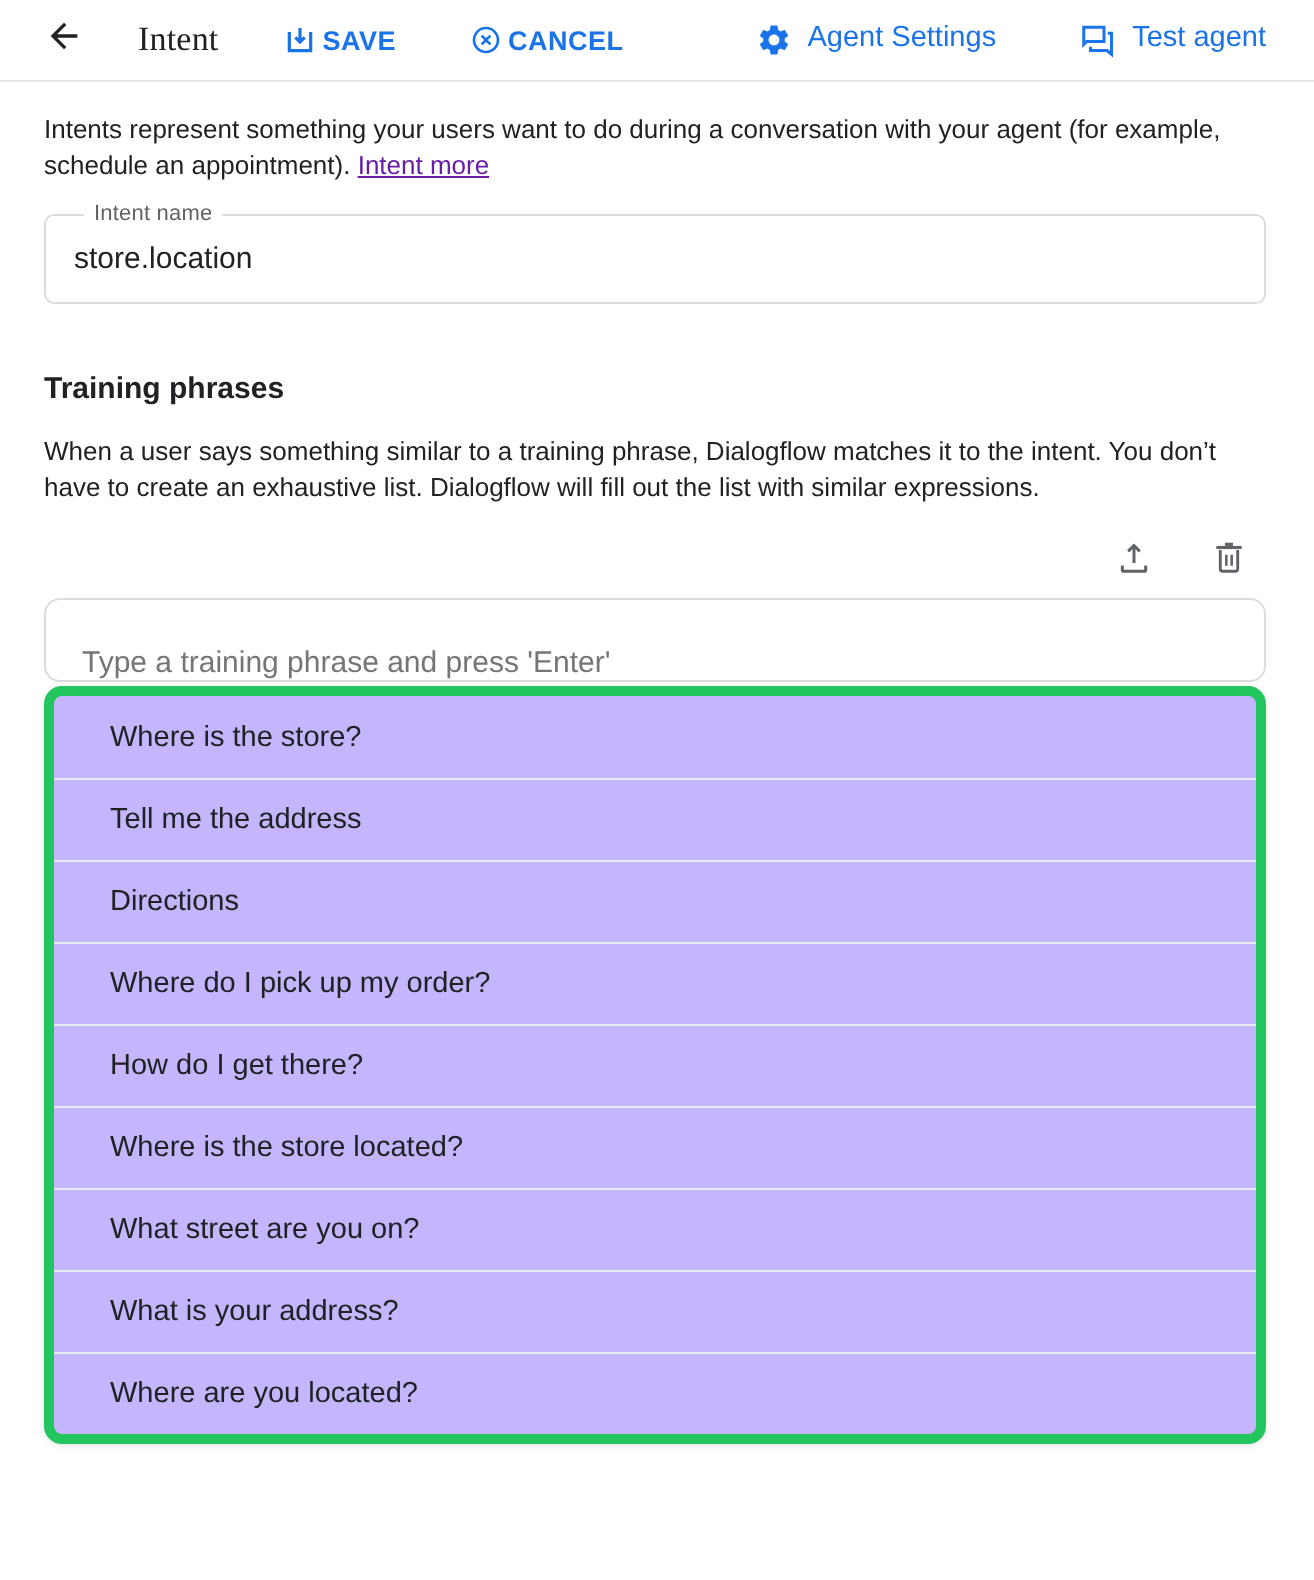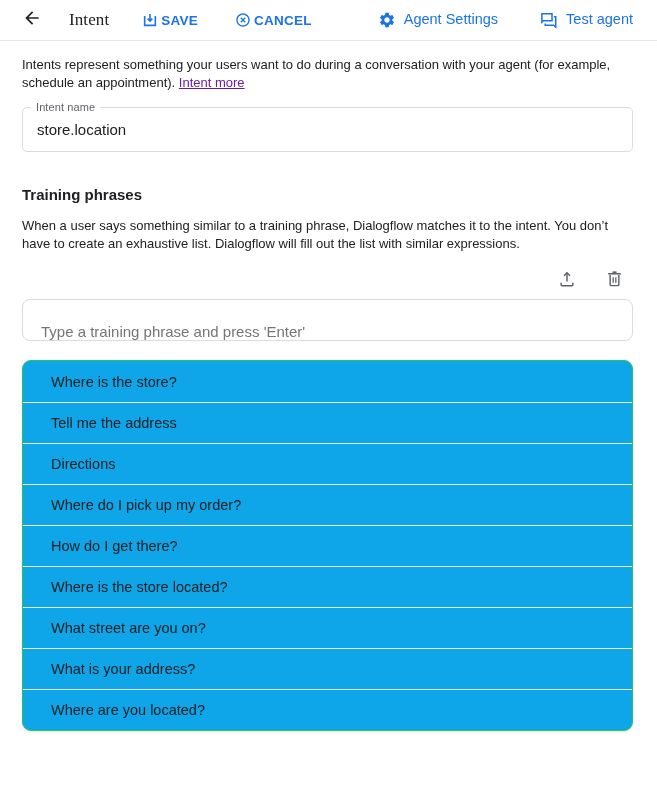--- a/index.html
+++ b/index.html
@@ -85,21 +85,21 @@
     position: relative;
     margin-top: 15px;
     height: 45px;
     border: 1px solid #dadce0;
     border-radius: 5px;
     display: flex;
     align-items: center;
   }
   .outlined-field .field-label {
     position: absolute;
-    top: -7px; left: 8px;
+    top: -7px; left: 19px;
     background: #fff;
     padding: 0 5px;
     font-size: 11px;
     color: #5f6368;
     letter-spacing: .1px;
   }
   .outlined-field input {
     border: none; outline: none;
     width: 100%;
     font-size: 15px;
@@ -156,24 +156,24 @@
     font-size: 15px;
     color: #202124;
     padding: 0 18px;
     background: transparent;
     font-family: "Liberation Sans", sans-serif;
   }
   .phrase-input-wrap input::placeholder { color: #757575; opacity: 1; }
 
   
   .phrase-card {
-    margin-top: 19px;
-    border: 1px solid #22c55e;
+    margin-top: 2px;
+    border: 5px solid #22c55e;
     border-radius: 9px;
-    background: #0ea5e9;
+    background: #c4b5fd;
     box-shadow: 0 1px 3px rgba(60,64,67,.12);
     overflow: hidden;
   }
   .phrase-row {
     height: 41px;
     display: flex;
     align-items: center;
     padding-left: 28px;
     font-size: 14.5px;
     color: #202124;

